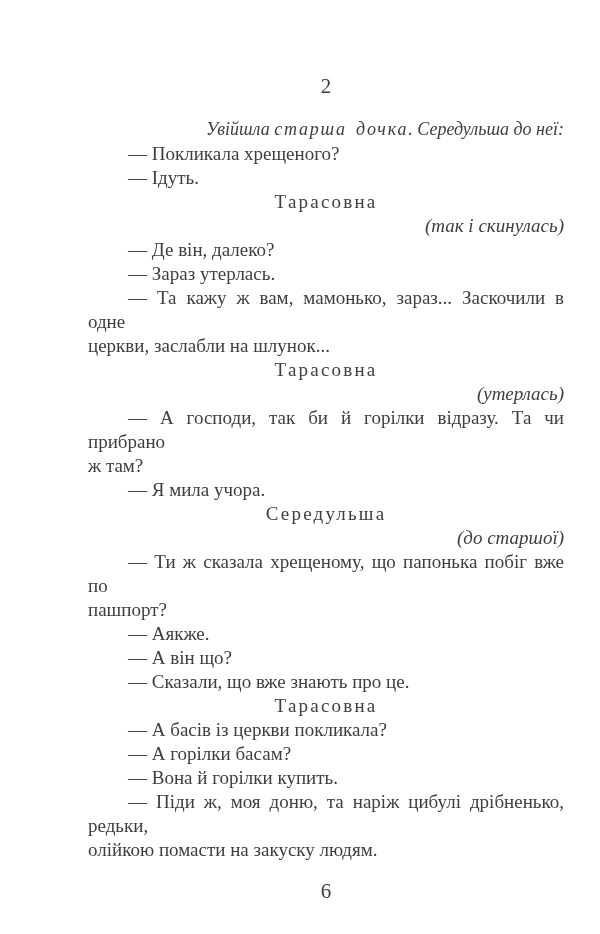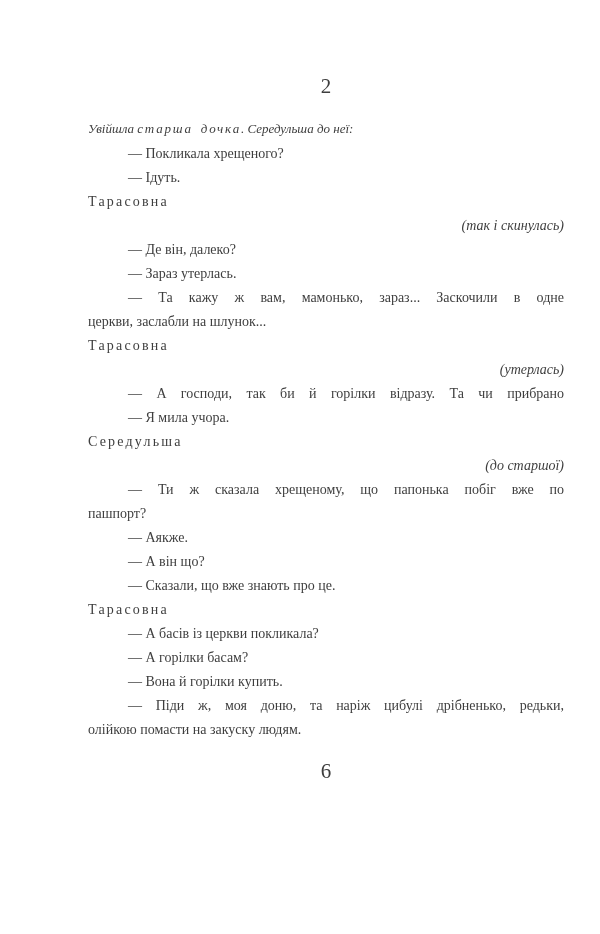--- a/index.html
+++ b/index.html
@@ -24,31 +24,32 @@
   .pn {
     text-align: center;
     font-size: 21px;
     line-height: 24px;
   }
   .pn-top { margin-top: 74px; }
   .pn-bottom { margin-top: 17px; }
   .stage {
     margin-top: 19px;
     margin-bottom: 1px;
-    text-align: left;
+    text-align: right;
     font-style: italic;
-    font-size: 13px;
+    font-size: 18px;
     line-height: 24px;
   }
   .stage .spaced {
     letter-spacing: 1.8px;
     word-spacing: 3px;
   }
-  .block { font-size: 14px; line-height: 24px; }
+  .block { font-size: 19px; line-height: 24px; }
   .character-name {
+    text-align: center;
     letter-spacing: 2.2px;
   }
   .substage {
     text-align: right;
     font-style: italic;
   }
   .line-first { text-indent: 40px; }
   .line-first.fill {
     text-align: justify;
     text-align-last: justify;
@@ -83,20 +84,21 @@
   <div class="block">
     <div class="line-first fill">— Та кажу ж вам, мамонько, зараз... Заскочили в одне</div>
     <div class="line-cont">церкви, заслабли на шлунок...</div>
   </div>
 
   <div class="block character-name">Тарасовна</div>
   <div class="block substage">(утерлась)</div>
 
   <div class="block">
     <div class="line-first fill">— А господи, так би й горілки відразу. Та чи прибрано</div>
+    <div class="line-cont">ж там?</div>
   </div>
   <div class="block">
     <div class="line-first">— Я мила учора.</div>
   </div>
 
   <div class="block character-name">Середульша</div>
   <div class="block substage">(до старшої)</div>
 
   <div class="block">
     <div class="line-first fill">— Ти ж сказала хрещеному, що папонька побіг вже по</div>

